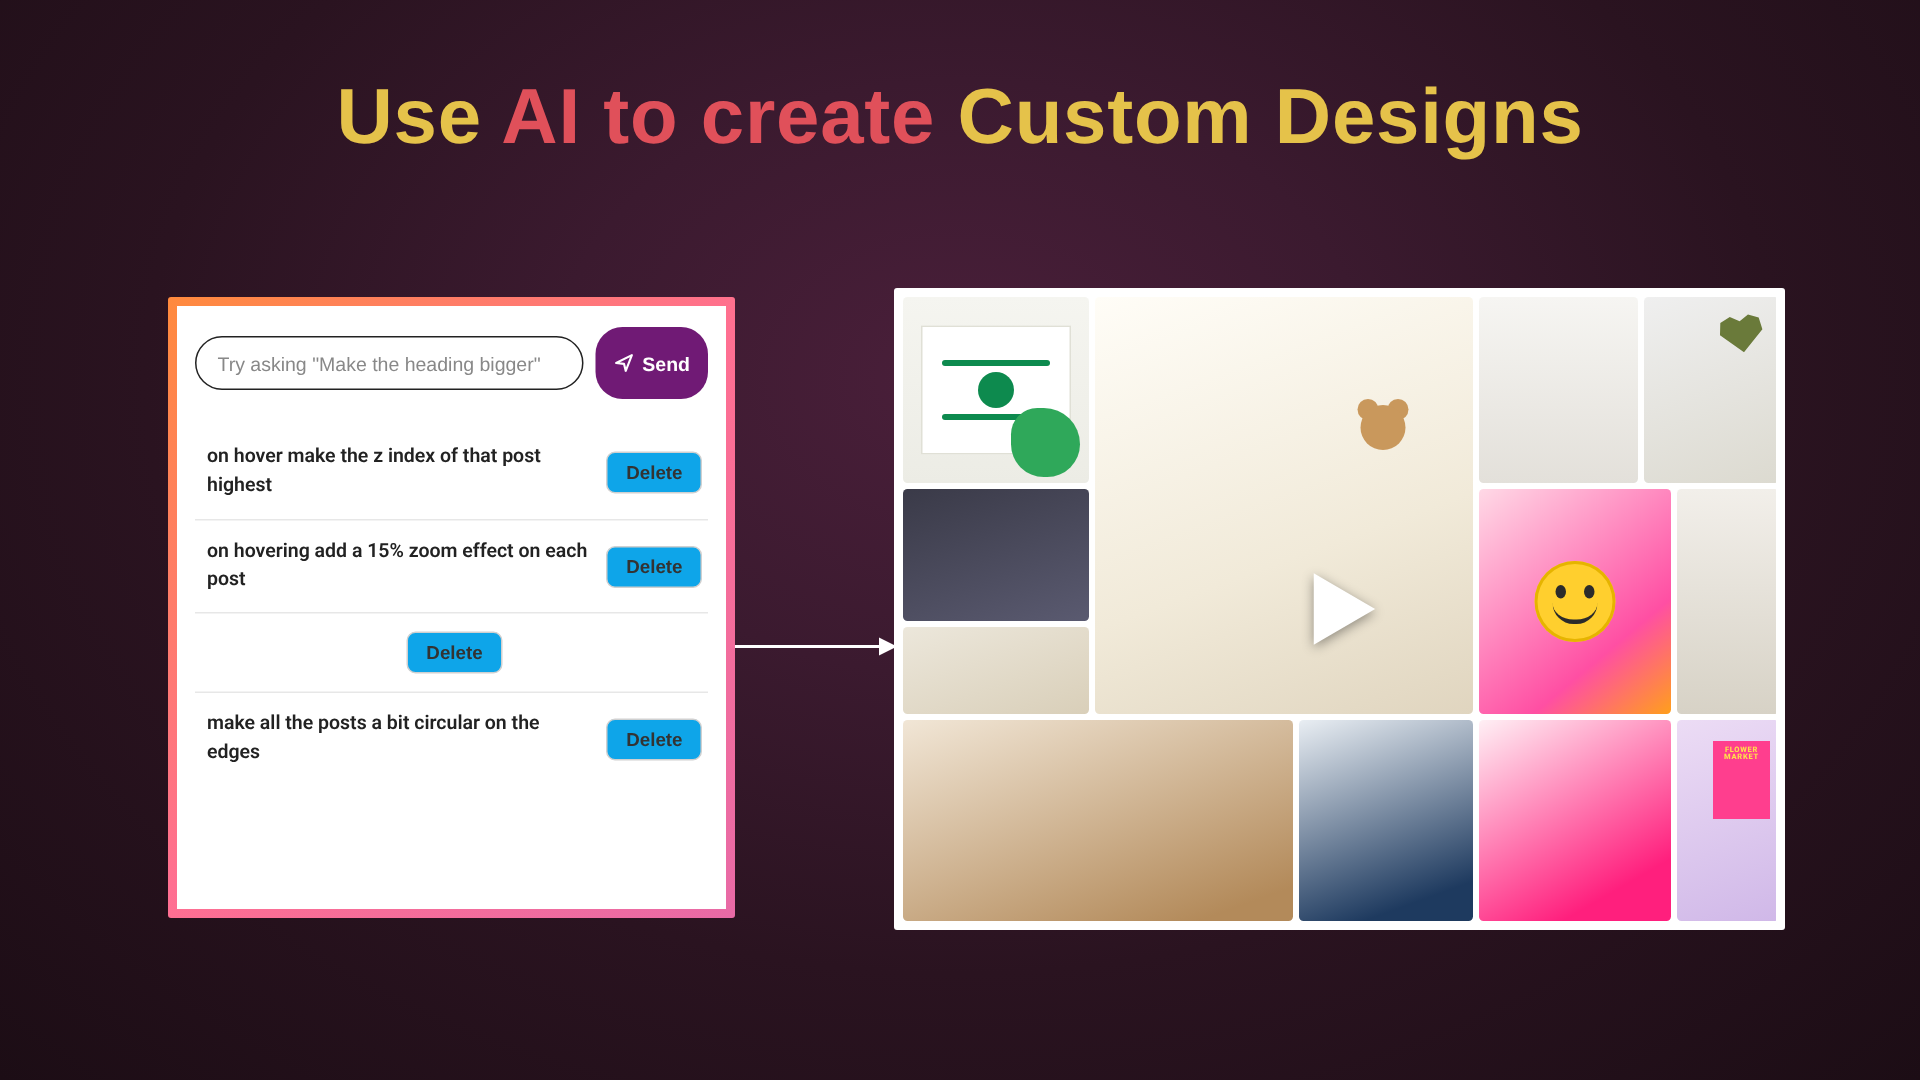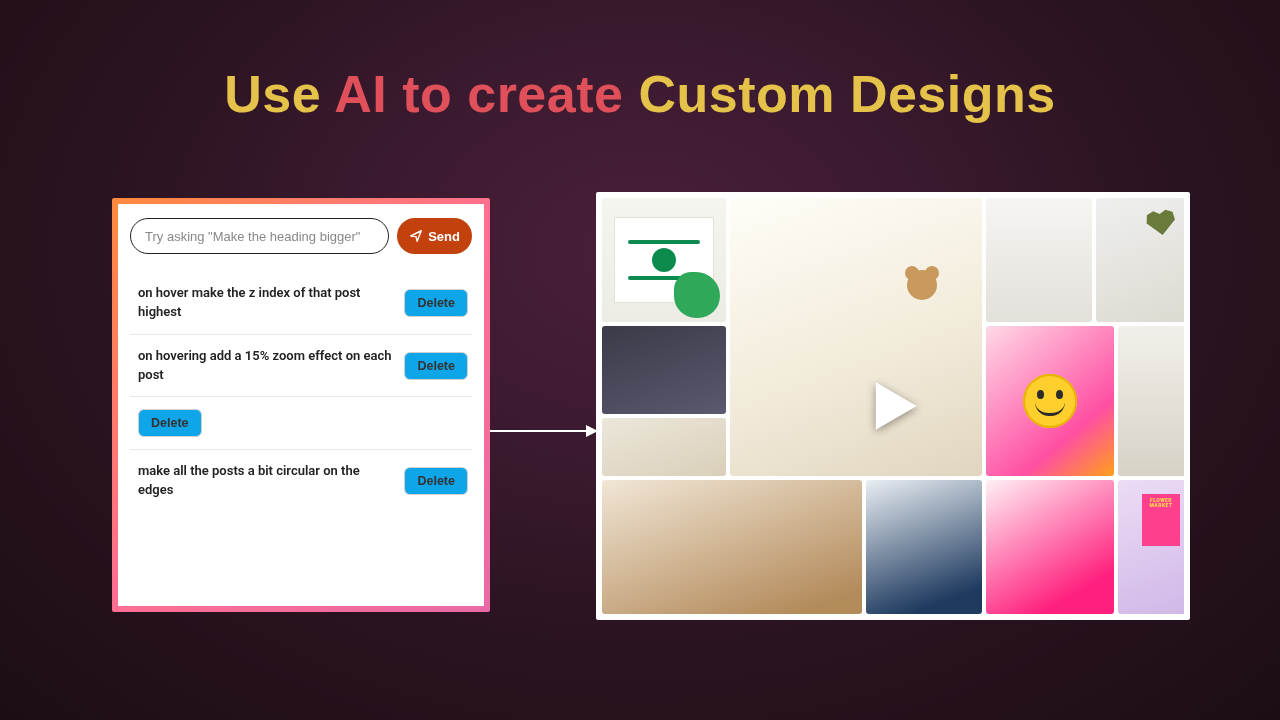--- a/index.html
+++ b/index.html
@@ -13,21 +13,20 @@
   .headline {
     position: absolute;
     top: 48px;
     left: 0; right: 0;
     text-align: center;
     font-family: "Futura", "Trebuchet MS", "Arial Black", sans-serif;
     font-weight: 700;
     font-size: 52px;
     letter-spacing: 0.5px;
     white-space: nowrap;
-    margin-top: 16px;
   }
   .hl-part { display: inline; }
 
   
   .chat-panel-outer {
     position: absolute;
     left: 112px;
     top: 198px;
     width: 378px;
     height: 414px;
@@ -55,42 +54,42 @@
     border: 1.5px solid #222;
     border-radius: 18px;
     padding: 0 14px;
     font-size: 13px;
     color: #444;
     background: #fff;
     outline: none;
   }
   .chat-input::placeholder { color: #888; }
   .send-btn {
-    height: 36px;
+    height: 48px;
     padding: 0 12px;
     border-radius: 18px;
-    background: #c2410c;
+    background: #701a75;
     color: #fff;
     border: none;
     font-size: 13px;
     font-weight: 600;
     display: flex;
     align-items: center;
     gap: 5px;
     cursor: pointer;
   }
   .send-btn .send-icon {
     width: 14px; height: 14px; display: inline-block;
   }
 
   .prompt-list { display: flex; flex-direction: column; }
   .prompt-row {
     display: flex;
     align-items: center;
-    justify-content: space-between;
+    justify-content: center;
     padding: 12px 4px 12px 8px;
     border-bottom: 1px solid #e7e7e7;
     gap: 10px;
   }
   .prompt-row:last-child { border-bottom: none; }
   .prompt-text {
     flex: 1;
     font-size: 13px;
     color: #222;
     line-height: 1.45;

